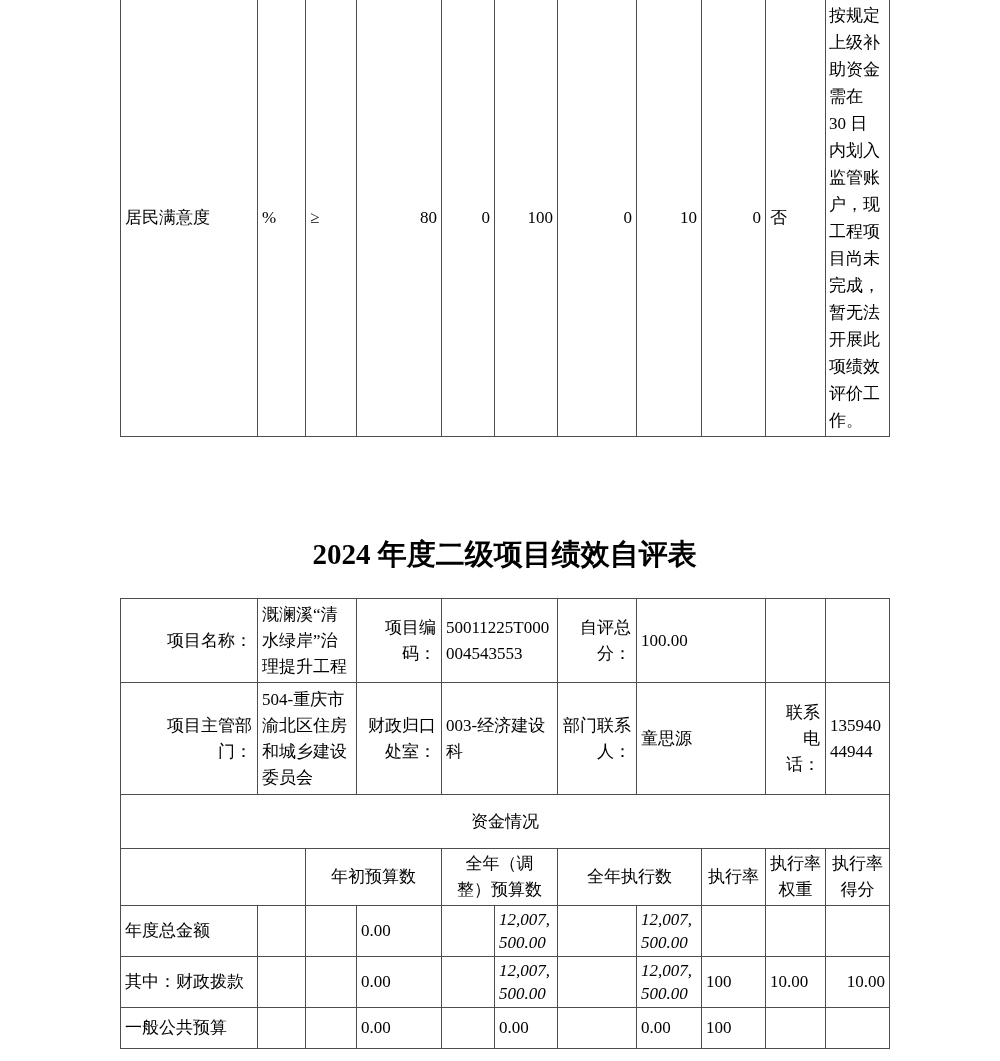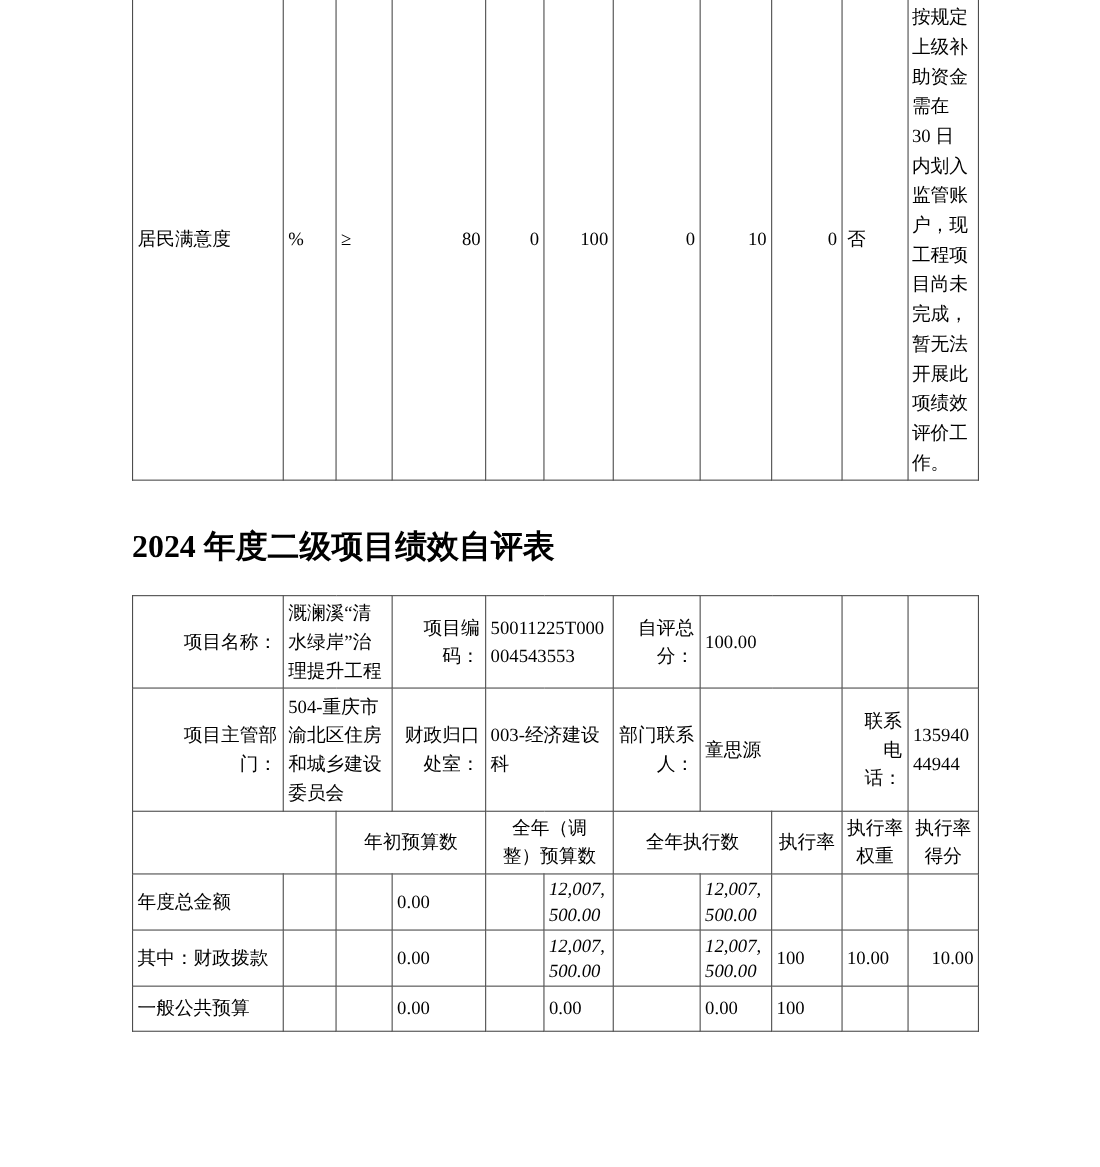--- a/index.html
+++ b/index.html
@@ -22,22 +22,22 @@
   .ar{text-align:right;}
   .ac{text-align:center;}
   .lab{text-align:right;padding:2px 5px;}
   .val{text-align:left;}
   .pre{white-space:pre-line;margin-top:48px;}
   .ba{word-wrap:break-word;word-break:break-all;}
   .tight{line-height:23px;font-style:italic;}
   .pr12{}
   .rem{line-height:27px;padding:2px 3px;vertical-align:middle;}
   h1.title{
-    margin:40px 0 24px 0;height:40px;
-    text-align:left;font-size:29px;font-weight:bold;line-height:40px;
+    margin:97px 0 24px 0;height:40px;
+    text-align:center;font-size:29px;font-weight:bold;line-height:40px;
   }
 </style>
 </head>
 <body>
 
 <div class="doc">
 
   <table class="t1">
     <colgroup>
       <col style="width:137px">
@@ -119,20 +119,23 @@
       <td colspan="2" class="val">504-重庆市渝北区住房和城乡建设委员会</td>
       <td class="lab">财政归口处室：</td>
       <td colspan="2" class="val">003-经济建设科</td>
       <td class="lab">部门联系人：</td>
       <td colspan="2" class="val">童思源</td>
       <td class="lab pre">联系
 电
 话：</td>
       <td class="val ba">13594044944</td>
     </tr>
+    <tr style="height:54px">
+      <td colspan="11" class="ac">资金情况</td>
+    </tr>
     <tr style="height:55px">
       <td colspan="2"></td>
       <td colspan="2" class="ac">年初预算数</td>
       <td colspan="2" class="ac pre">全年（调
 整）预算数</td>
       <td colspan="2" class="ac">全年执行数</td>
       <td class="ac">执行率</td>
       <td class="ac">执行率权重</td>
       <td class="ac">执行率得分</td>
     </tr>

